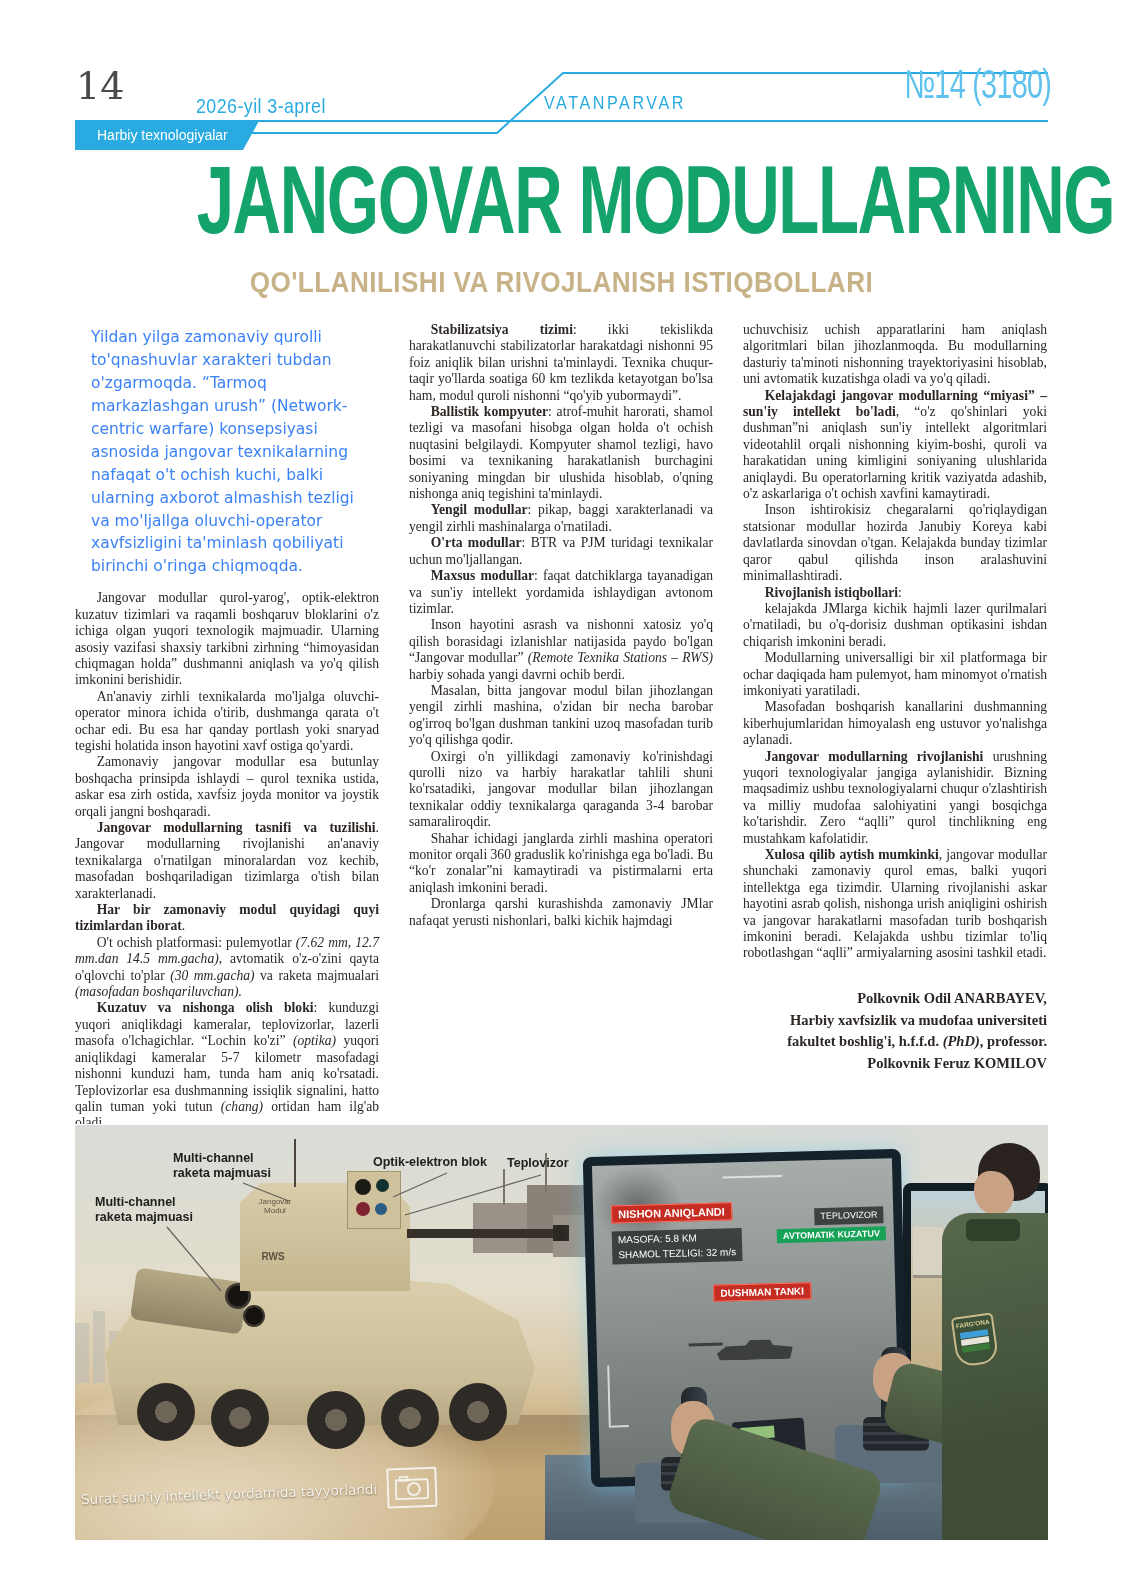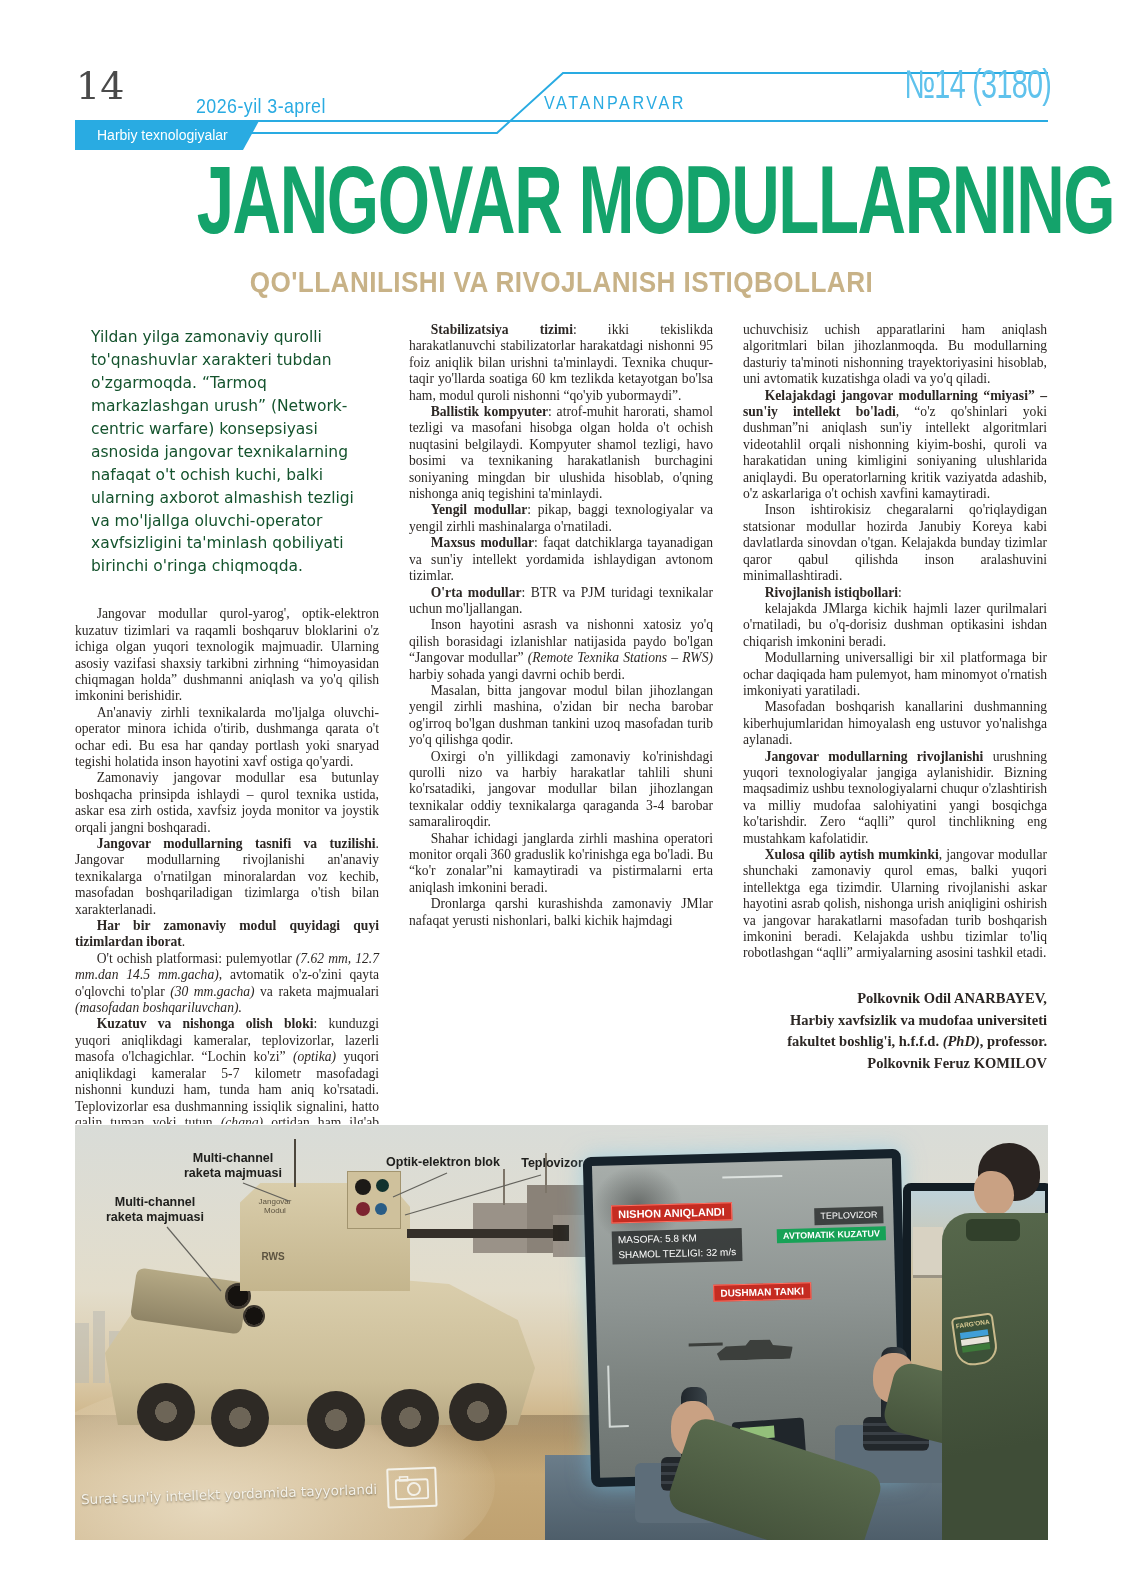--- a/index.html
+++ b/index.html
@@ -24,22 +24,22 @@
   #headline{left:0;top:152px;width:1123px;text-align:center;line-height:1;}
   #headline span{display:inline-block;font-family:"Liberation Sans",sans-serif;font-weight:700;
                  font-size:96px;color:#14a36b;transform:scaleX(.70);transform-origin:center;
                  letter-spacing:-2px;white-space:nowrap;}
   #subhead{left:0;top:266px;width:1123px;text-align:center;}
   #subhead span{display:inline-block;font-family:"Liberation Sans",sans-serif;font-weight:700;
                 font-size:29px;color:#c8b287;transform:scaleX(.9);letter-spacing:.5px;white-space:nowrap;}
   
   #cols{left:75px;top:322px;width:973px;height:802px;display:flex;gap:30px;overflow:hidden;}
   .col{width:304px;flex:0 0 304px;}
-  .intro{font-family:"DejaVu Sans",sans-serif;font-size:15.5px;line-height:1.48;color:#14532d;
-         padding:4px 2px 0 16px;margin:0 0 28px 0;}
+  .intro{font-family:"DejaVu Sans",sans-serif;font-size:15.5px;line-height:1.48;color:#3b82f6;
+         padding:4px 2px 0 16px;margin:0 0 12px 0;}
   .para{font-size:13.6px;line-height:16.4px;text-align:justify;margin:0;color:#2c2724;}
   .para.ind{text-indent:1.6em;}
   .b{font-weight:bold;}
   .i{font-style:italic;}
   #byline{margin-top:26px;text-align:right;font-weight:bold;font-size:14.5px;line-height:1.5;}
   #byline div{white-space:nowrap;}
   
   #photo{left:75px;top:1125px;width:973px;height:415px;overflow:hidden;
          background:linear-gradient(180deg,#d9dcd8 0%,#e3ddcb 40%,#d9c7a4 62%,#c9ad7e 75%,#bfa170 100%);}
   .city{background:#b9b9b2;opacity:.55;}
@@ -57,21 +57,21 @@
   .lens{position:absolute;border-radius:50%;}
   #barrel{left:332px;top:104px;width:150px;height:9px;background:#35302a;}
   #muzzle{left:478px;top:100px;width:16px;height:16px;background:#2c2822;}
   #antenna{left:219px;top:14px;width:2px;height:48px;background:#4c463c;}
   #launcher{left:58px;top:150px;width:112px;height:52px;background:linear-gradient(180deg,#b5a985,#8f8466);
             border-radius:8px;transform:rotate(8deg);}
   .tube{position:absolute;border-radius:50%;background:radial-gradient(circle,#15120f 0 55%,#3c362e 56% 100%);}
   .turret-txt{position:absolute;font-family:"Liberation Sans",sans-serif;color:#5c5340;white-space:pre-line;text-align:center;}
   
   .plabel{position:absolute;font-family:"Liberation Sans",sans-serif;font-weight:bold;font-size:12.5px;
-          line-height:1.2;color:#20201e;text-align:center;white-space:pre-line;}
+          line-height:1.2;color:#20201e;text-align:left;white-space:pre-line;}
   
   #mon1{left:512px;top:28px;width:318px;height:330px;background:#16222b;border-radius:8px;
         transform:rotate(-1.5deg);box-shadow:0 0 22px rgba(120,200,235,.55);padding:9px;box-sizing:border-box;}
   #mon1scr{position:relative;width:100%;height:100%;overflow:hidden;
            background:linear-gradient(180deg,#a7adaa 0%,#8d9492 45%,#7c8380 70%,#6d7471 100%);}
   .hudbox{position:absolute;font-family:"Liberation Sans",sans-serif;font-weight:bold;color:#fff;
           padding:2px 6px;white-space:nowrap;}
   .hudred{background:#c52c22;border:1px solid #ff6f61;font-size:11px;}
   .huddark{background:rgba(25,28,28,.72);font-size:10px;font-weight:normal;line-height:1.45;}
   .hudgreen{background:#17a257;font-size:9px;}
@@ -138,23 +138,23 @@
         <p class="para ind"><span>An'anaviy zirhli texnikalarda mo'ljalga oluvchi-operator minora ichida o'tirib, dushmanga qarata o't ochar edi. Bu esa har qanday portlash yoki snaryad tegishi holatida inson hayotini xavf ostiga qo'yardi.</span></p>
         <p class="para ind"><span>Zamonaviy jangovar modullar esa butunlay boshqacha prinsipda ishlaydi – qurol texnika ustida, askar esa zirh ostida, xavfsiz joyda monitor va joystik orqali jangni boshqaradi.</span></p>
         <p class="para ind"><span class="b">Jangovar modullarning tasnifi va tuzilishi</span><span>. Jangovar modullarning rivojlanishi an'anaviy texnikalarga o'rnatilgan minoralardan voz kechib, masofadan boshqariladigan tizimlarga o'tish bilan xarakterlanadi.</span></p>
         <p class="para ind"><span class="b">Har bir zamonaviy modul quyidagi quyi tizimlardan iborat</span><span>.</span></p>
         <p class="para ind"><span>O't ochish platformasi: pulemyotlar </span><span class="i">(7.62 mm, 12.7 mm.dan 14.5 mm.gacha)</span><span>, avtomatik o'z-o'zini qayta o'qlovchi to'plar </span><span class="i">(30 mm.gacha)</span><span> va raketa majmualari </span><span class="i">(masofadan boshqariluvchan).</span></p>
         <p class="para ind"><span class="b">Kuzatuv va nishonga olish bloki</span><span>: kunduzgi yuqori aniqlikdagi kameralar, teplovizorlar, lazerli masofa o'lchagichlar. “Lochin ko'zi” </span><span class="i">(optika)</span><span> yuqori aniqlikdagi kameralar 5-7 kilometr masofadagi nishonni kunduzi ham, tunda ham aniq ko'rsatadi. Teplovizorlar esa dushmanning issiqlik signalini, hatto qalin tuman yoki tutun </span><span class="i">(chang)</span><span> ortidan ham ilg'ab oladi.</span></p>
       </div>
     <div class="col" id="col1">
         <p class="para ind"><span class="b">Stabilizatsiya tizimi</span><span>: ikki tekislikda harakatlanuvchi stabilizatorlar harakatdagi nishonni 95 foiz aniqlik bilan urishni ta'minlaydi. Texnika chuqur-taqir yo'llarda soatiga 60 km tezlikda ketayotgan bo'lsa ham, modul quroli nishonni “qo'yib yubormaydi”.</span></p>
         <p class="para ind"><span class="b">Ballistik kompyuter</span><span>: atrof-muhit harorati, shamol tezligi va masofani hisobga olgan holda o't ochish nuqtasini belgilaydi. Kompyuter shamol tezligi, havo bosimi va texnikaning harakatlanish burchagini soniyaning mingdan bir ulushida hisoblab, o'qning nishonga aniq tegishini ta'minlaydi.</span></p>
-        <p class="para ind"><span class="b">Yengil modullar</span><span>: pikap, baggi texnologiyalar va yengil zirhli mashinalarga o'rnatiladi.</span></p>
+        <p class="para ind"><span class="b">Yengil modullar</span><span>: pikap, baggi xarakterlanadi va yengil zirhli mashinalarga o'rnatiladi.</span></p>
+        <p class="para ind"><span class="b">O'rta modullar</span><span>: BTR va PJM turidagi texnikalar uchun mo'ljallangan.</span></p>
         <p class="para ind"><span class="b">Maxsus modullar</span><span>: faqat datchiklarga tayanadigan va sun'iy intellekt yordamida ishlaydigan avtonom tizimlar.</span></p>
-        <p class="para ind"><span class="b">O'rta modullar</span><span>: BTR va PJM turidagi texnikalar uchun mo'ljallangan.</span></p>
         <p class="para ind"><span>Inson hayotini asrash va nishonni xatosiz yo'q qilish borasidagi izlanishlar natijasida paydo bo'lgan “Jangovar modullar” </span><span class="i">(Remote Texnika Stations – RWS)</span><span> harbiy sohada yangi davrni ochib berdi.</span></p>
         <p class="para ind"><span>Masalan, bitta jangovar modul bilan jihozlangan yengil zirhli mashina, o'zidan bir necha barobar og'irroq bo'lgan dushman tankini uzoq masofadan turib yo'q qilishga qodir.</span></p>
         <p class="para ind"><span>Oxirgi o'n yillikdagi zamonaviy ko'rinishdagi qurolli nizo va harbiy harakatlar tahlili shuni ko'rsatadiki, jangovar modullar bilan jihozlangan texnikalar oddiy texnikalarga qaraganda 3-4 barobar samaraliroqdir.</span></p>
         <p class="para ind"><span>Shahar ichidagi janglarda zirhli mashina operatori monitor orqali 360 graduslik ko'rinishga ega bo'ladi. Bu “ko'r zonalar”ni kamaytiradi va pistirmalarni erta aniqlash imkonini beradi.</span></p>
         <p class="para ind"><span>Dronlarga qarshi kurashishda zamonaviy JMlar nafaqat yerusti nishonlari, balki kichik hajmdagi</span></p>
       </div>
     <div class="col" id="col2">
 
     <p class="para"><span>uchuvchisiz uchish apparatlarini ham aniqlash algoritmlari bilan jihozlanmoqda. Bu modullarning dasturiy ta'minoti nishonning trayektoriyasini hisoblab, uni avtomatik kuzatishga oladi va yo'q qiladi.</span></p>
         <p class="para ind"><span class="b">Kelajakdagi jangovar modullarning “miyasi” – sun'iy intellekt bo'ladi</span><span>, “o'z qo'shinlari yoki dushman”ni aniqlash sun'iy intellekt algoritmlari videotahlil orqali nishonning kiyim-boshi, quroli va harakatidan uning kimligini soniyaning ulushlarida aniqlaydi. Bu operatorlarning kritik vaziyatda adashib, o'z askarlariga o't ochish xavfini kamaytiradi.</span></p>

